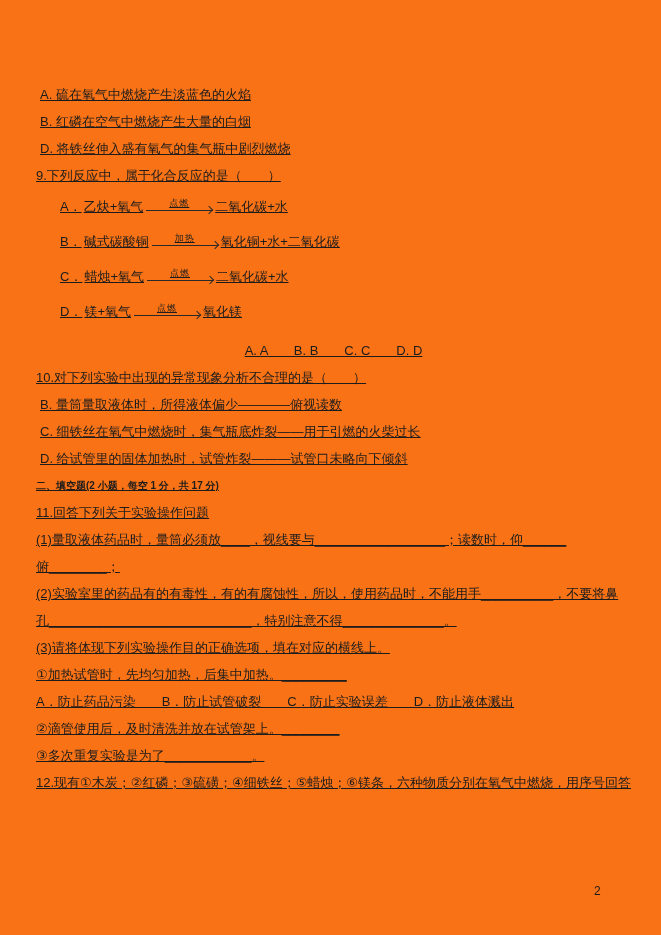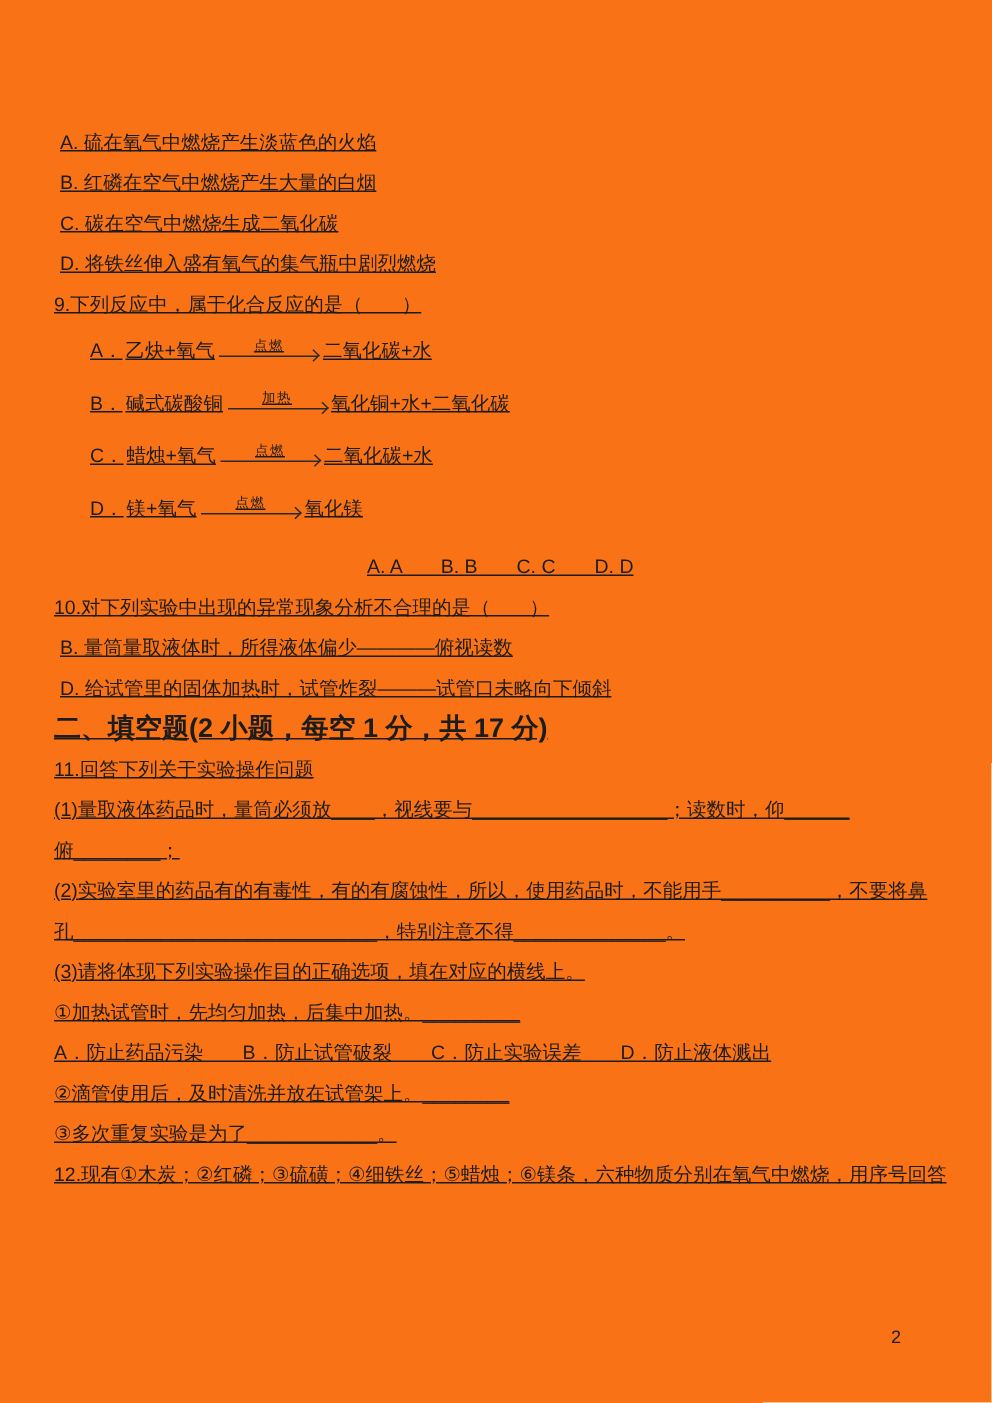--- a/index.html
+++ b/index.html
@@ -18,21 +18,21 @@
   }
   .line {
     height: 27px;
     line-height: 27px;
     font-size: 13px;
     white-space: nowrap;
   }
   .option { padding-left: 4px; }
   .heading {
     font-weight: bold;
-    font-size: 18px;
+    font-size: 10px;
   }
   .equation {
     height: 35px;
     display: flex;
     align-items: center;
     font-size: 13px;
     white-space: nowrap;
     padding-left: 24px;
   }
   .eq-label { margin-right: 2px; }
@@ -76,21 +76,20 @@
   }
 </style>
 </head>
 <body>
 
 <div class="page">
   <div class="content">
 
     <div class="line option">A. 硫在氧气中燃烧产生淡蓝色的火焰</div>
     <div class="line option">B. 红磷在空气中燃烧产生大量的白烟</div>
-    <div class="line option">C. 碳在空气中燃烧生成二氧化碳</div>
     <div class="line option">D. 将铁丝伸入盛有氧气的集气瓶中剧烈燃烧</div>
 
     <div class="line">9.下列反应中，属于化合反应的是（　　）</div>
 
     <div class="equation">
       <span class="eq-label">A．</span>
       <span class="eq-text">乙炔+氧气</span>
       <span class="rxn-arrow">
         <span class="condition">点燃</span>
         <span class="shaft"></span>
@@ -125,20 +124,21 @@
         <span class="condition">点燃</span>
         <span class="shaft"></span>
       </span>
       <span class="eq-text">氧化镁</span>
     </div>
 
     <div class="line answers">A. A　　B. B　　C. C　　D. D</div>
 
     <div class="line">10.对下列实验中出现的异常现象分析不合理的是（　　）</div>
     <div class="line option">B. 量筒量取液体时，所得液体偏少————俯视读数</div>
+    <div class="line option">C. 细铁丝在氧气中燃烧时，集气瓶底炸裂——用于引燃的火柴过长</div>
     <div class="line option">D. 给试管里的固体加热时，试管炸裂———试管口未略向下倾斜</div>
 
     <div class="line heading">二、填空题(2 小题，每空 1 分，共 17 分)</div>
 
     <div class="line">11.回答下列关于实验操作问题</div>
     <div class="line">(1)量取液体药品时，量筒必须放____，视线要与__________________；读数时，仰______</div>
     <div class="line">俯________；</div>
     <div class="line">(2)实验室里的药品有的有毒性，有的有腐蚀性，所以，使用药品时，不能用手__________，不要将鼻</div>
     <div class="line">孔____________________________，特别注意不得______________。</div>
     <div class="line">(3)请将体现下列实验操作目的正确选项，填在对应的横线上。</div>

